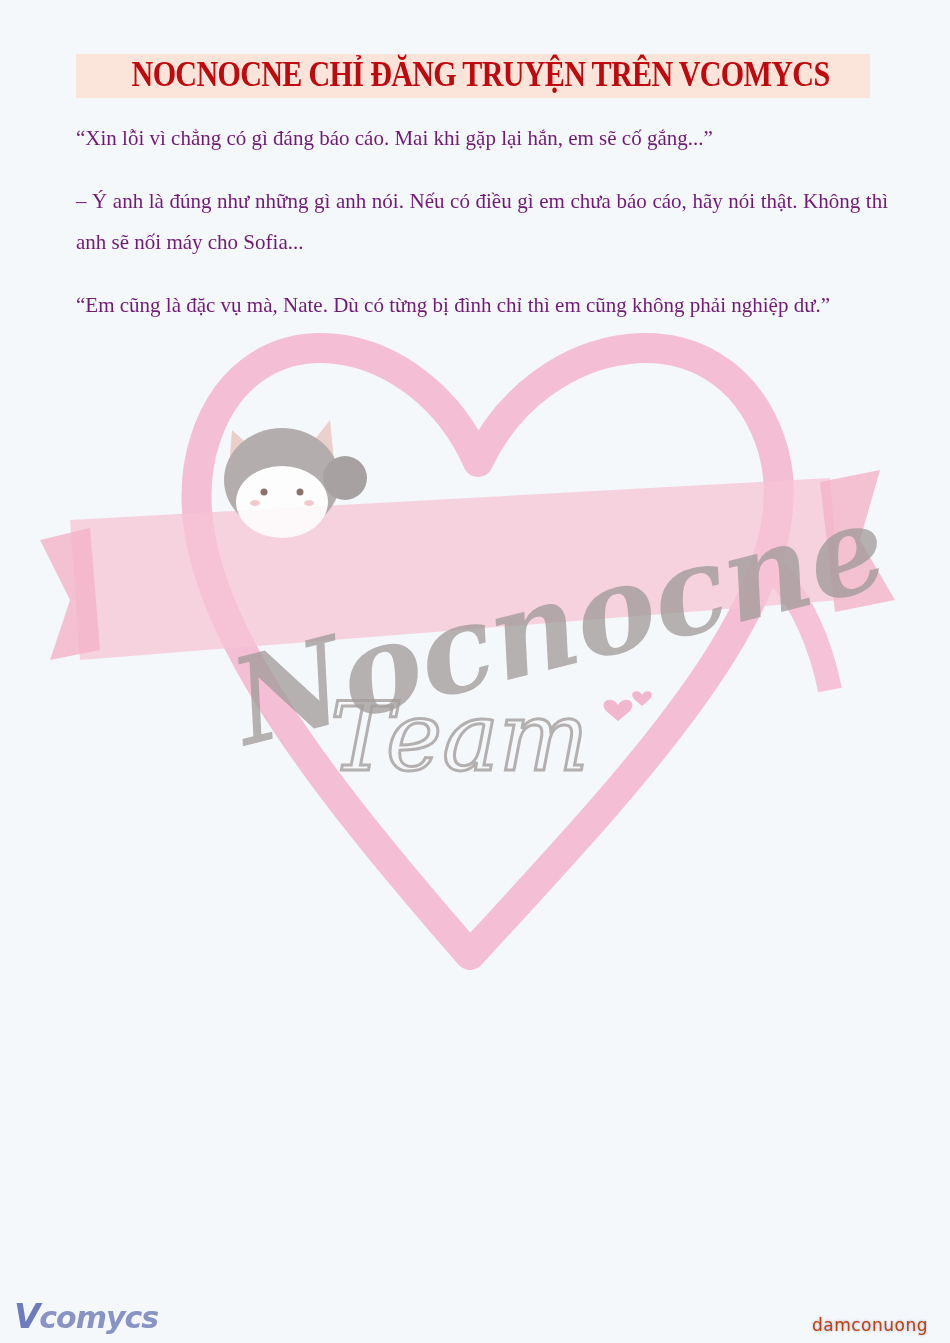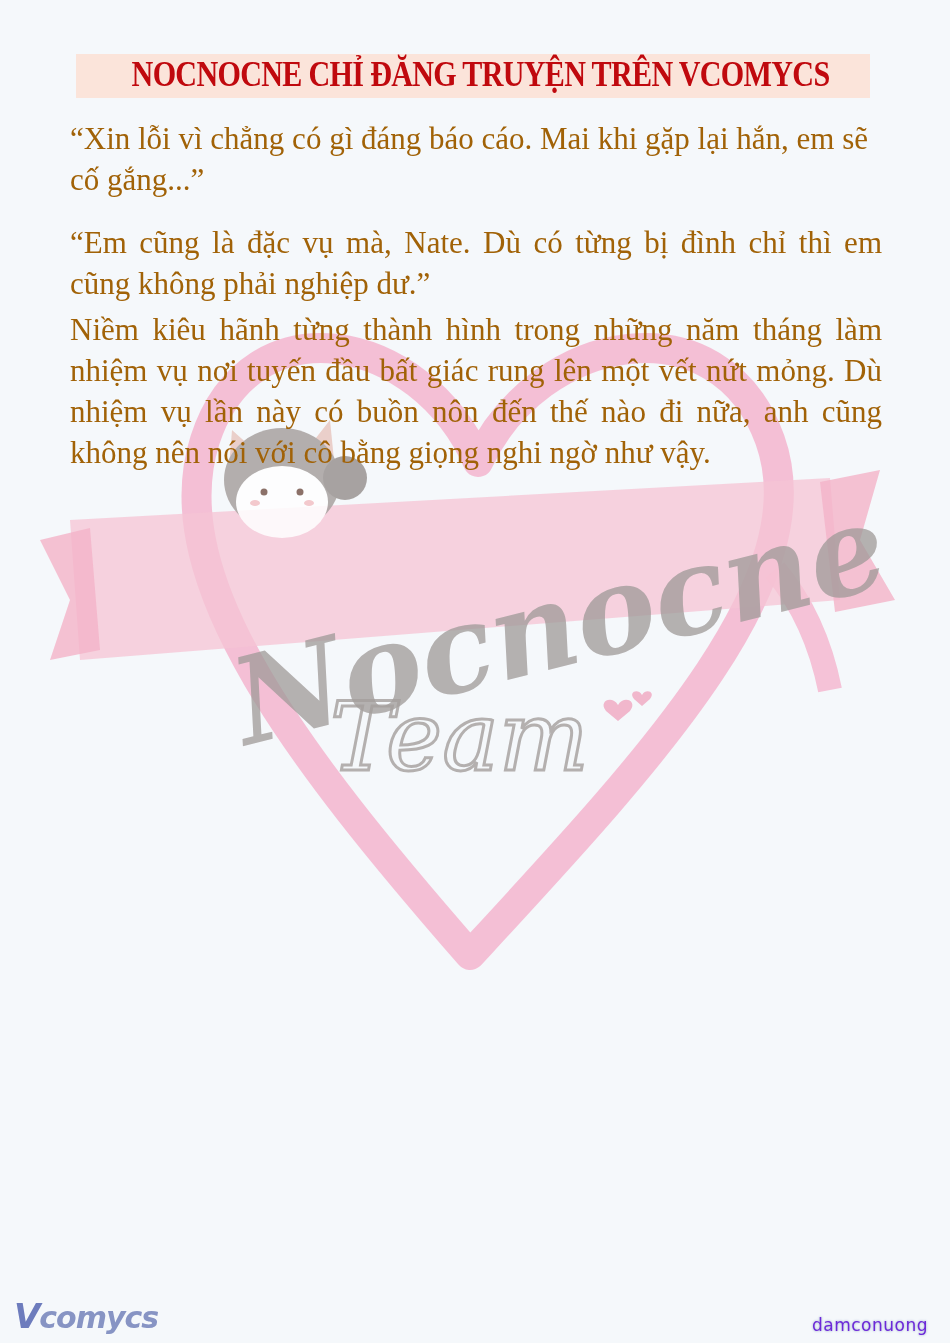--- a/index.html
+++ b/index.html
@@ -17,35 +17,35 @@
     }
     .header-title {
       position: absolute; left: 76px; top: 52px; width: 794px; height: 44px;
       text-align: center; color: #c0090e; font-weight: bold;
       font-family: "Liberation Serif", "DejaVu Serif", serif;
       font-size: 35px; line-height: 46px; letter-spacing: -0.8px;
       transform: scaleX(0.86); transform-origin: center;
       white-space: nowrap;
     }
     .content {
-      position: absolute; left: 70px; top: 118px; width: 812px;
-      color: #a16207; font-size: 31px; line-height: 41px;
+      position: absolute; left: 76px; top: 118px; width: 812px;
+      color: #701a75; font-size: 21px; line-height: 41px;
     }
     .para { margin: 0 0 22px 0; }
     .justify { text-align: justify; text-align-last: left; }
-    .p-gap-sm { margin-bottom: 5px; }
+    .p-gap-sm { margin-bottom: 17px; }
     .footer-logo {
       position: absolute; left: 14px; top: 1296px;
       font-family: "DejaVu Sans", sans-serif; font-style: italic; font-weight: bold;
       font-size: 30px; color: #8794c4; letter-spacing: -1px; text-align: center;
     }
     .footer-logo .v { color: #6d7cbd; font-size: 34px; }
     .footer-credit {
       position: absolute; left: 812px; top: 1315px;
-      font-family: "DejaVu Sans", sans-serif; font-size: 17px; color: #6d28d9;
+      font-family: "DejaVu Sans", sans-serif; font-size: 17px; color: #c2410c;
       text-shadow: 0 0 3px #b9c6dc, 0 0 2px #b9c6dc;
       letter-spacing: 0.5px;
     }
   </style>
 </head>
 <body>
 
 <div class="page">
 
   <svg class="watermark" viewBox="0 0 950 1343" xmlns="http://www.w3.org/2000/svg">
@@ -75,19 +75,19 @@
 
     <path d="M618 705 c -6 -10, -20 -4, -12 6 l 12 10 l 12 -10 c 8 -10, -6 -16, -12 -6z" fill="#f0a6c0" opacity="0.8"></path>
     <path d="M642 695 c -4 -7, -14 -3, -8 4 l 8 7 l 8 -7 c 6 -7, -4 -11, -8 -4z" fill="#f0a6c0" opacity="0.8"></path>
   </svg>
 
   <div class="header-banner"></div>
   <div class="header-title">NOCNOCNE CHỈ ĐĂNG TRUYỆN TRÊN VCOMYCS</div>
 
   <div class="content">
     <p class="para">“Xin lỗi vì chẳng có gì đáng báo cáo. Mai khi gặp lại hắn, em sẽ cố gắng...”</p>
+    <p class="para justify">– Ý anh là đúng như những gì anh nói. Nếu có điều gì em chưa báo cáo, hãy nói thật. Không thì anh sẽ nối máy cho Sofia...</p>
     <p class="para justify p-gap-sm">“Em cũng là đặc vụ mà, Nate. Dù có từng bị đình chỉ thì em cũng không phải nghiệp dư.”</p>
-    <p class="para justify">Niềm kiêu hãnh từng thành hình trong những năm tháng làm nhiệm vụ nơi tuyến đầu bất giác rung lên một vết nứt mỏng. Dù nhiệm vụ lần này có buồn nôn đến thế nào đi nữa, anh cũng không nên nói với cô bằng giọng nghi ngờ như vậy.</p>
   </div>
 
   <div class="footer-logo"><span class="v">V</span><span>comycs</span></div>
   <div class="footer-credit">damconuong</div>
 </div>
 
 </body></html>

